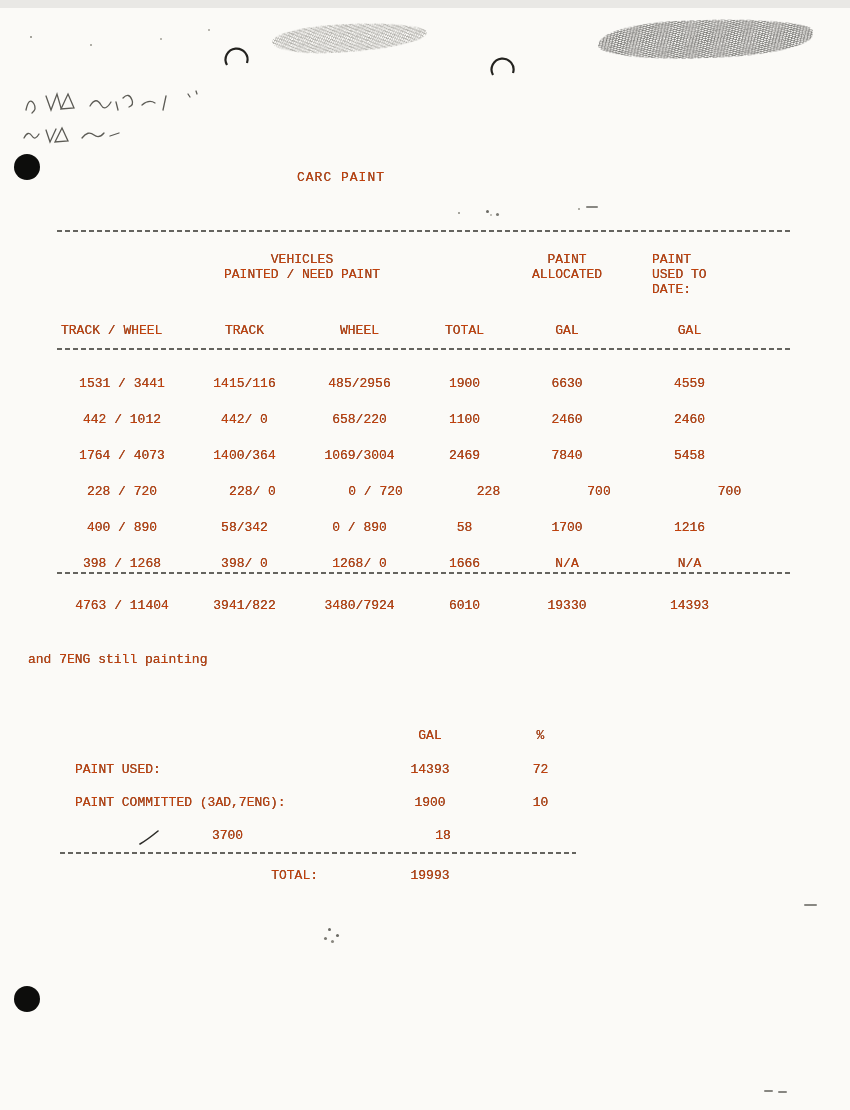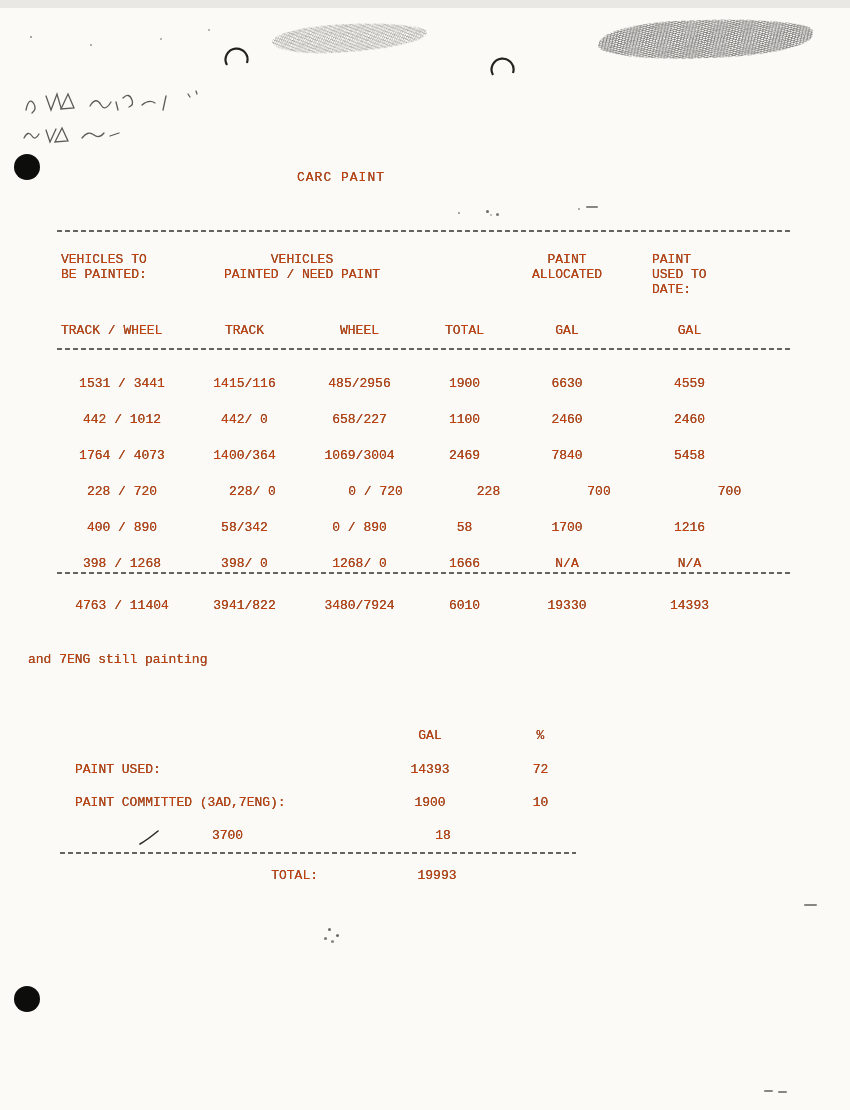--- a/index.html
+++ b/index.html
@@ -79,21 +79,21 @@
 
   .note { position:absolute; left:28px; top:644px; font-size:13px; }
 
   .summary { position:absolute; left:75px; top:720px; width:500px; font-size:13px; }
   .sum-row { display:grid; grid-template-columns:305px 100px 95px; line-height:16px; }
   .sum-head { margin-bottom:18px; }
   .sum-row .lbl { text-align:left; white-space:pre; }
   .sum-row .gal { text-align:center; position:relative; }
   .sum-row .pct { text-align:center; padding-left:26px; }
   .sum-body { margin-bottom:17px; }
-  .sum-total { margin-top:24px;gap:7px; }
+  .sum-total { margin-top:24px; }
   .sum-total .lbl { text-align:right; padding-right:62px; }
   .sum-hr { position:absolute; left:60px; top:844px; width:516px; }
 
   .check { position:absolute; left:64px; top:2px; }
 </style>
 </head>
 <body>
 
 <div class="page">
 
@@ -135,22 +135,20 @@
   <div class="mark mark-dash mark-d"></div>
   <div class="mark mark-dash mark-e"></div>
 
   <div class="title">CARC PAINT</div>
 
   <div class="hr hr-abs"></div>
 
   <div class="main-table">
 
     <div class="grid-row ghead">
-      <div class="cell c1">VEHICLES TO
-BE PAINTED:</div>
       <div class="cell c23">VEHICLES
 PAINTED / NEED PAINT</div>
       <div class="cell"></div>
       <div class="cell">PAINT
 ALLOCATED</div>
       <div class="cell c6">PAINT
 USED TO
 DATE:</div>
     </div>
 
@@ -170,21 +168,21 @@
       <div class="cell">1415/116</div>
       <div class="cell">485/2956</div>
       <div class="cell">1900</div>
       <div class="cell">6630</div>
       <div class="cell">4559</div>
     </div>
 
     <div class="grid-row row">
       <div class="cell">442 / 1012</div>
       <div class="cell">442/ 0</div>
-      <div class="cell">658/227</div>
+      <div class="cell">658/220</div>
       <div class="cell">1100</div>
       <div class="cell">2460</div>
       <div class="cell">2460</div>
     </div>
 
     <div class="grid-row row">
       <div class="cell">1764 / 4073</div>
       <div class="cell">1400/364</div>
       <div class="cell">1069/3004</div>
       <div class="cell">2469</div>

